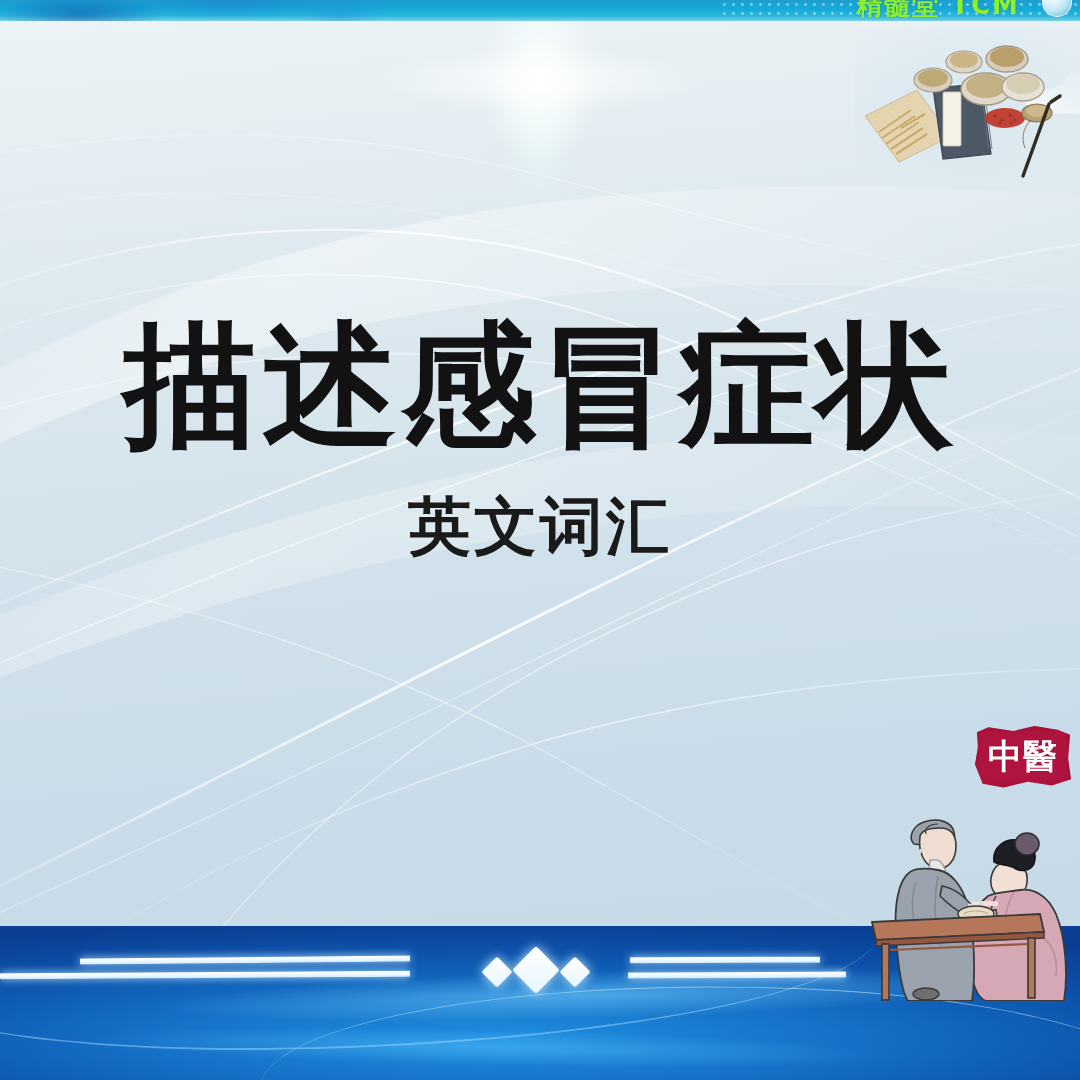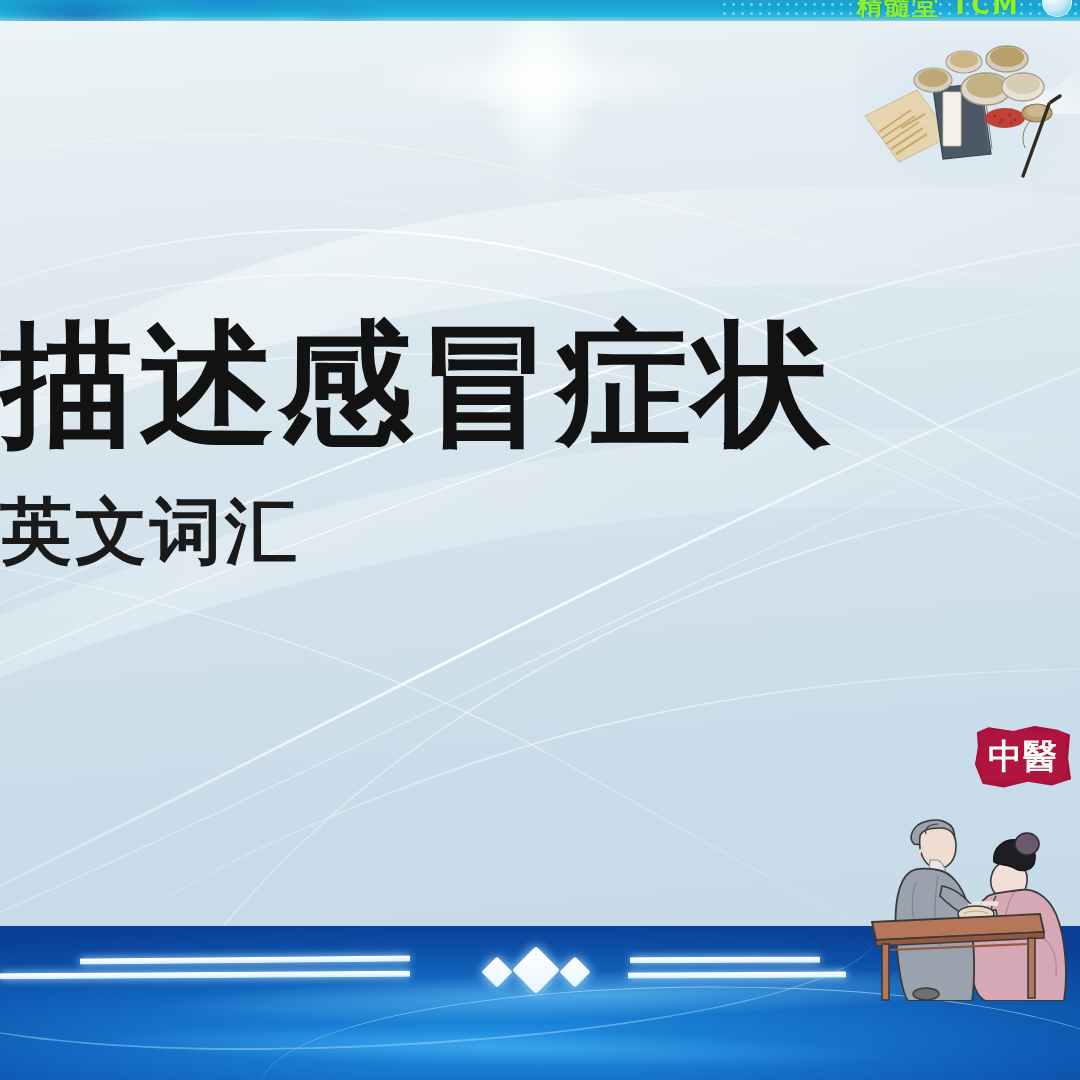--- a/index.html
+++ b/index.html
@@ -171,34 +171,34 @@
   .title-block {
     position: absolute;
     left: 0; top: 0;
     width: 1080px;
     z-index: 7;
   }
   .main-title {
     position: absolute;
     left: 0; top: 318px;
     width: 1080px;
-    text-align: left;
+    text-align: center;
     font-size: 135px;
     line-height: 1;
     font-weight: bold;
     color: #121212;
     letter-spacing: 4px;
-    font-family: Liberation Serif, serif;
+    font-family: Liberation Sans, sans-serif;
   }
   .sub-title {
     position: absolute;
     left: 0; top: 495px;
     width: 1080px;
-    text-align: left;
-    font-size: 72px;
+    text-align: center;
+    font-size: 63px;
     line-height: 1;
     font-weight: bold;
     color: #1a1a1a;
     letter-spacing: 3px;
     font-family: "DejaVu Sans", "Liberation Sans", sans-serif;
   }
 
   
   .herbs {
     position: absolute;

